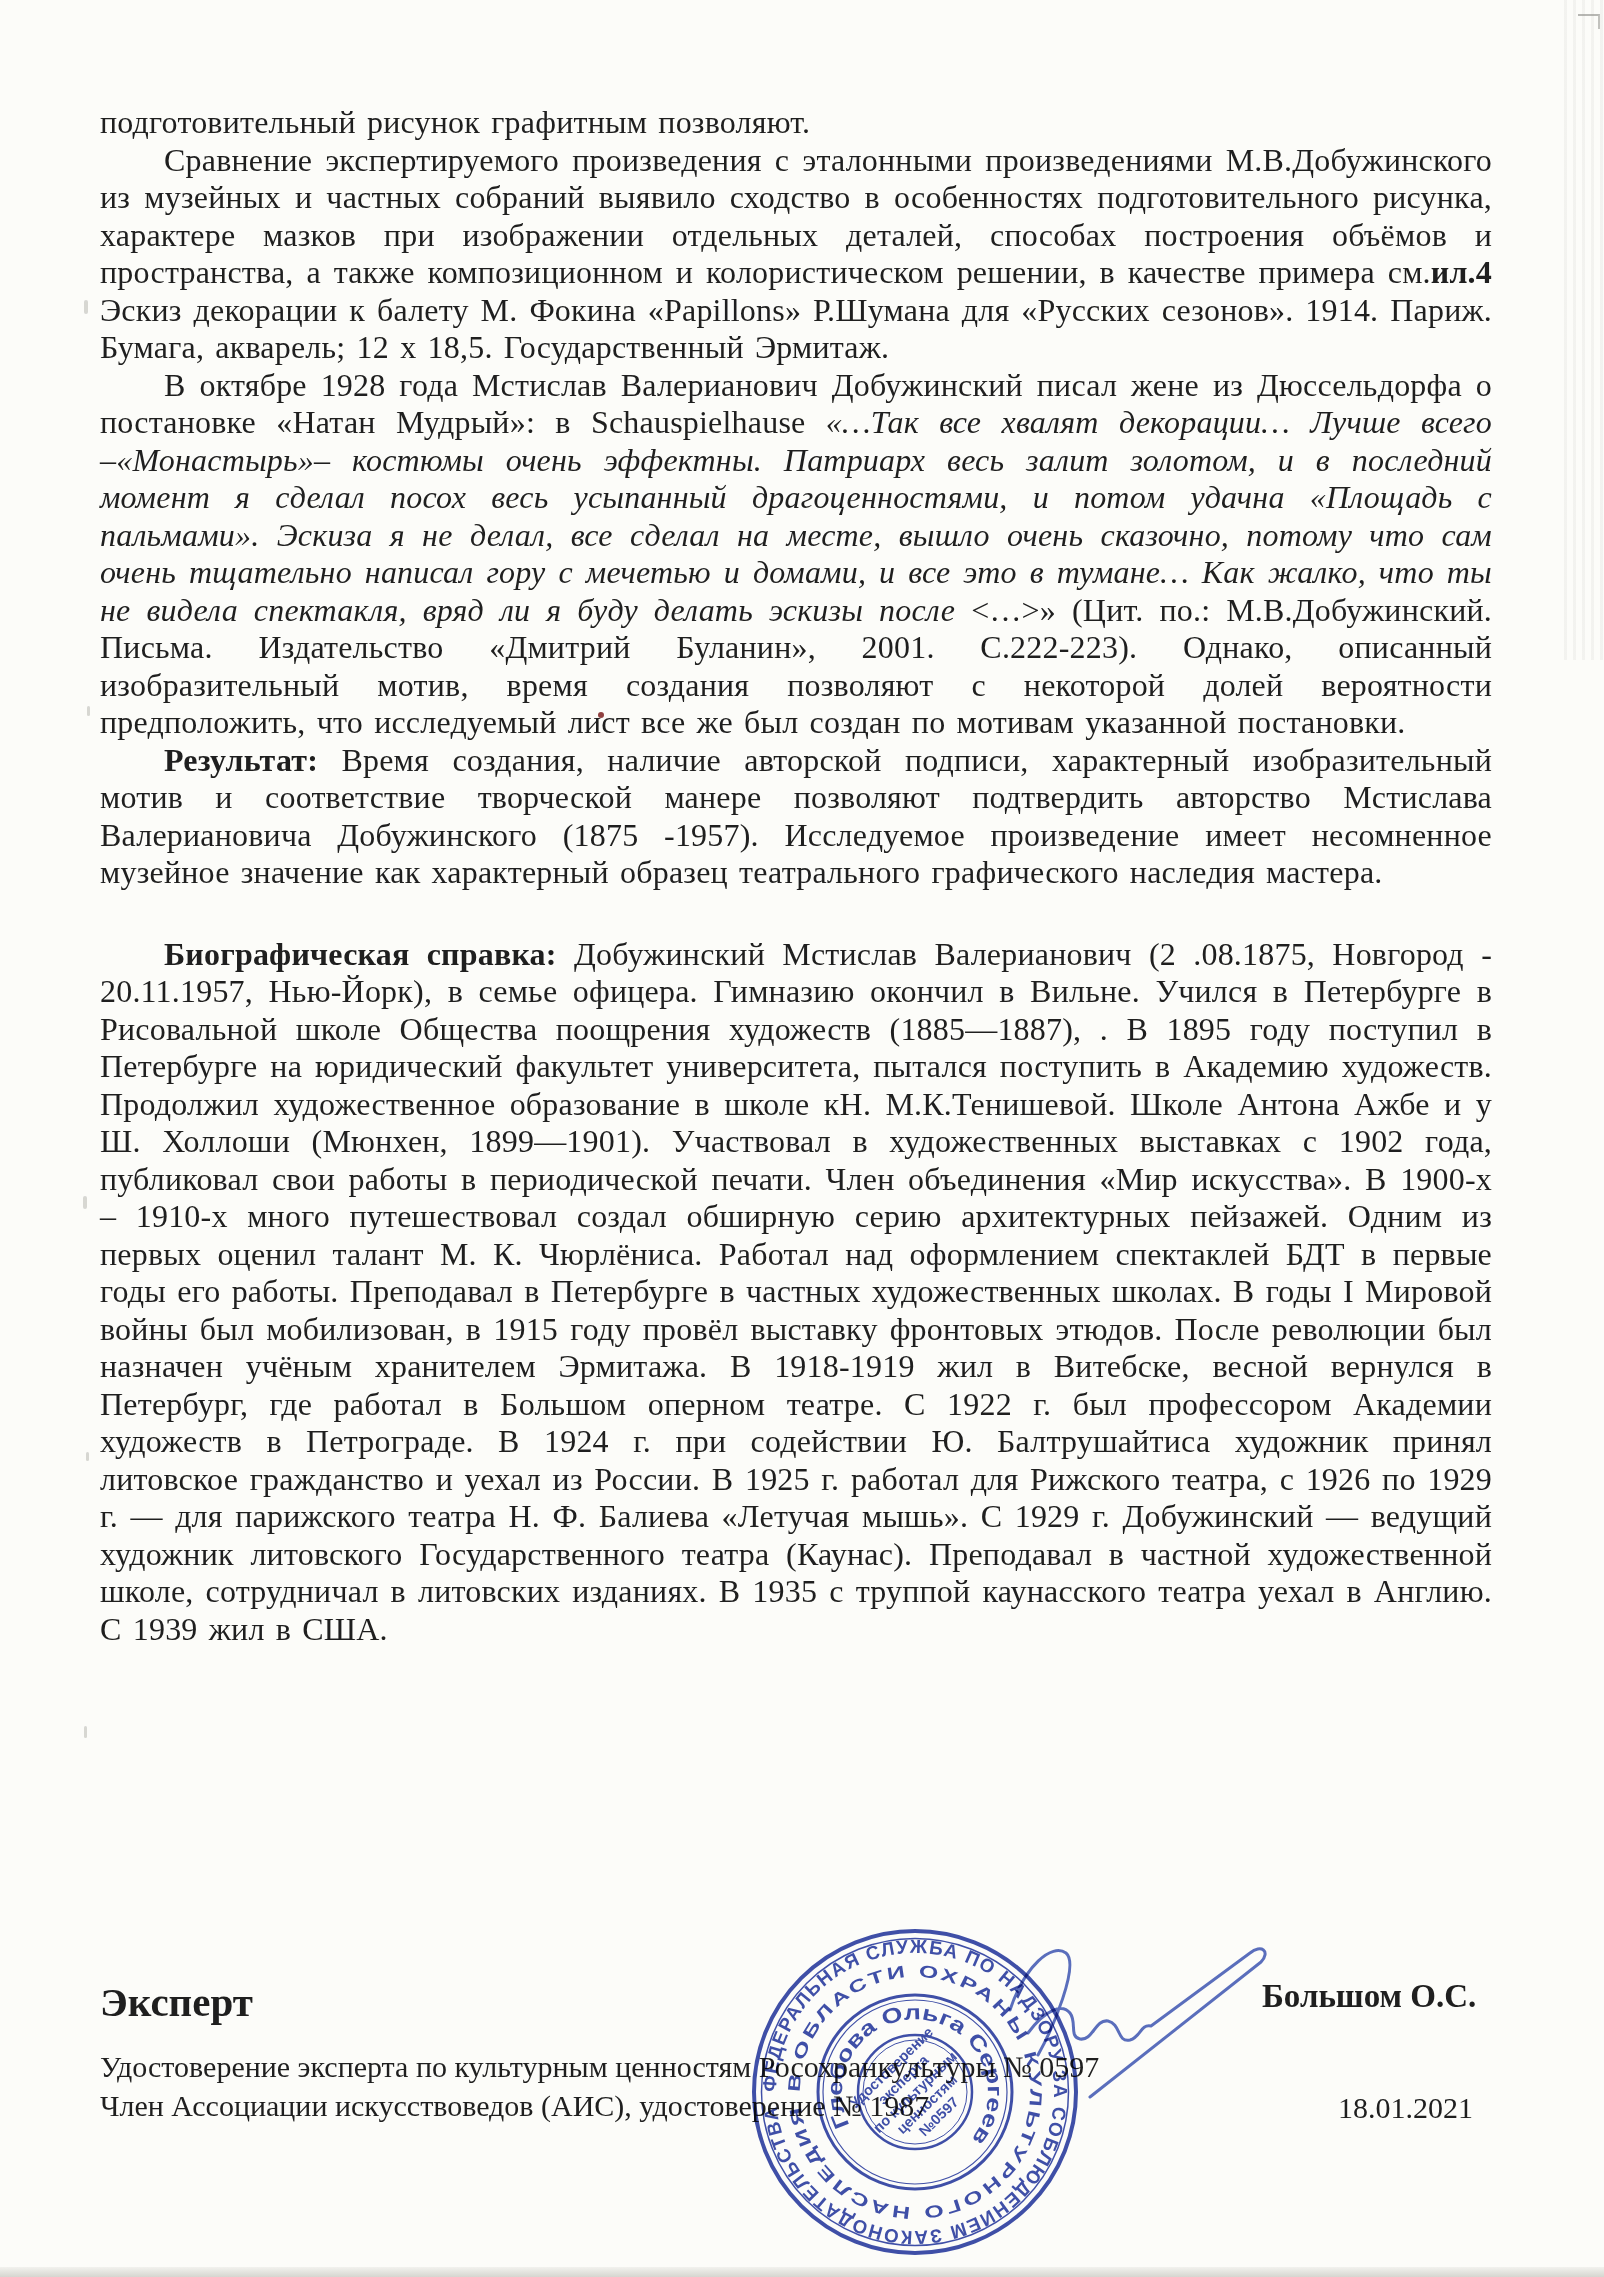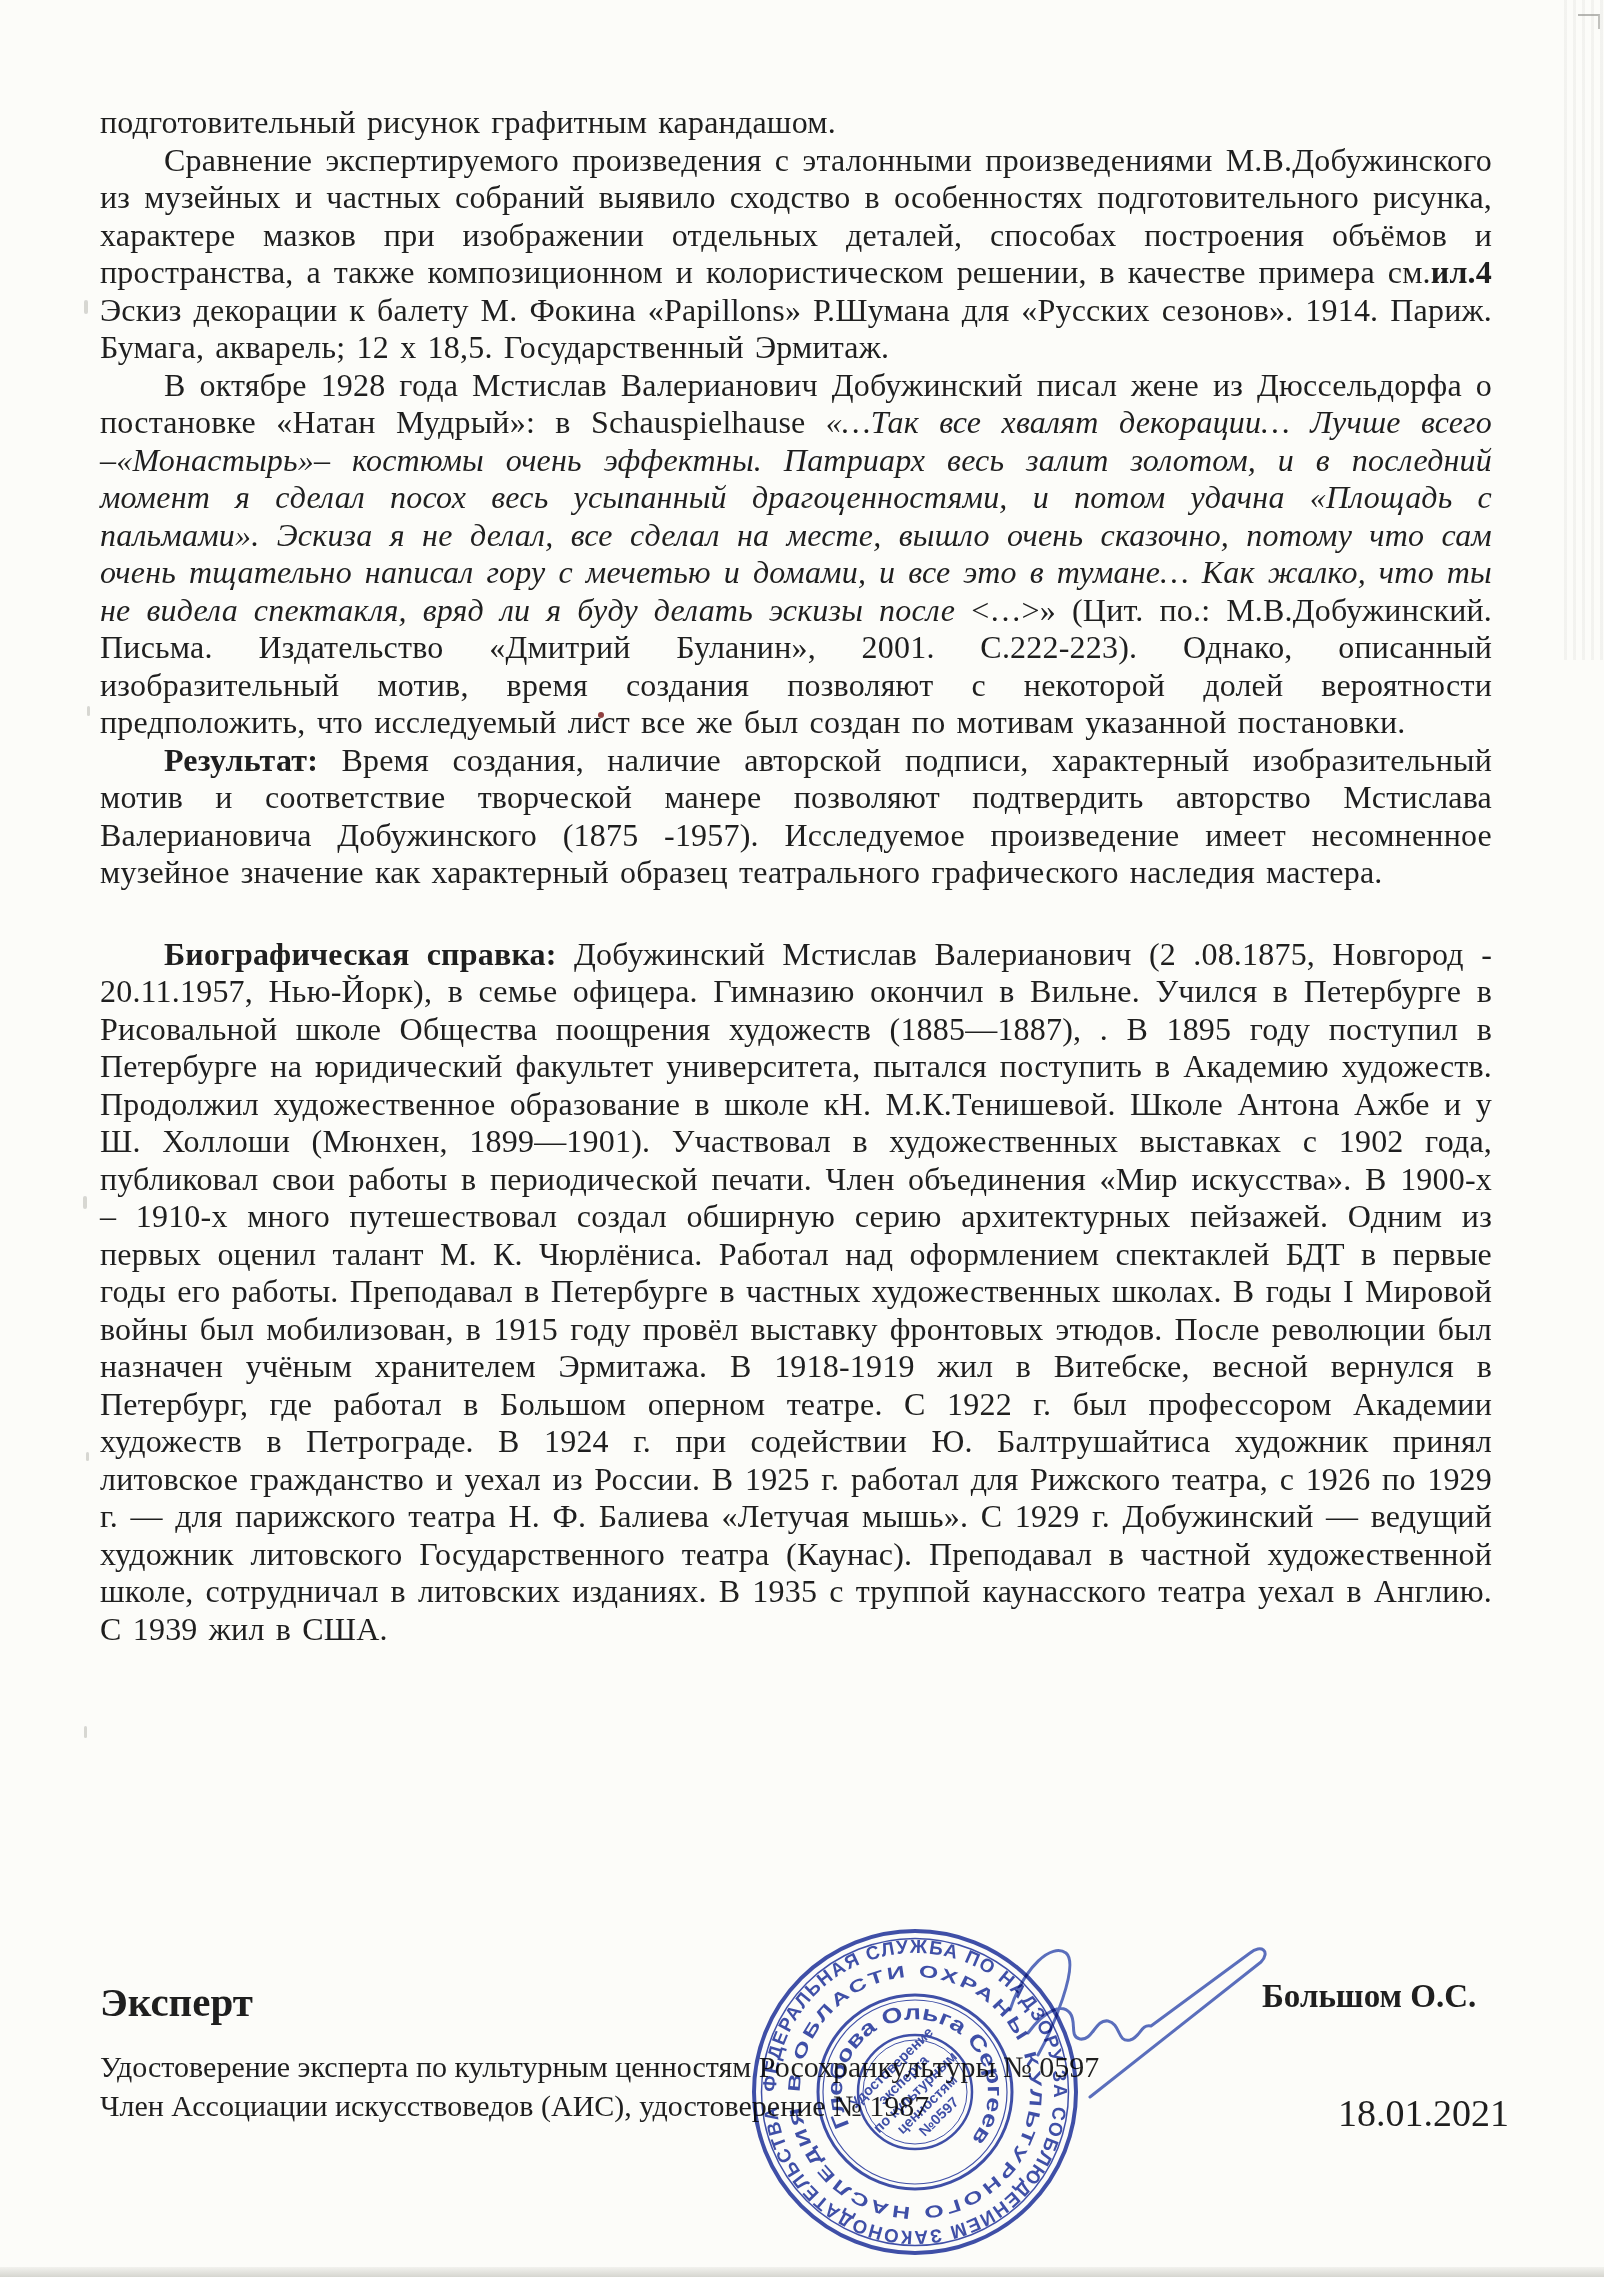--- a/index.html
+++ b/index.html
@@ -23,21 +23,21 @@
   .para.noindent{text-indent:0;}
   .para.gap-result{}
   .para.gap-bio{margin-top:44px;}
   .bold{font-weight:bold;}
   .quote-italic{font-style:italic;}
   
   .expert-label{position:absolute;left:100px;top:1978px;font-size:41px;font-weight:bold;text-align:right;}
   .expert-name{position:absolute;left:1262px;top:1978px;font-size:33px;font-weight:bold;}
   .cert-line1{position:absolute;left:100px;top:2050px;font-size:30px;white-space:nowrap;}
   .cert-line2{position:absolute;left:100px;top:2089px;font-size:30px;white-space:nowrap;}
-  .report-date{position:absolute;left:1338px;top:2091px;font-size:38px;text-align:right;}
+  .report-date{position:absolute;left:1338px;top:2091px;font-size:30px;text-align:right;}
   
   .stamp-svg{
     position:absolute;left:747px;top:1922px;width:336px;height:350px;
     mix-blend-mode:multiply;opacity:.9;
   }
   .stamp-svg text{font-family:"Liberation Sans", sans-serif;}
   .signature-svg{
     position:absolute;left:990px;top:1925px;width:320px;height:190px;
     mix-blend-mode:multiply;opacity:.85;
   }
@@ -64,21 +64,21 @@
   }
 </style>
 </head>
 <body>
 
 <div class="page">
 
   <div class="textblock">
 
     <p class="para noindent">
-      <span>подготовительный рисунок графитным карандашом.</span>
+      <span>подготовительный рисунок графитным позволяют.</span>
     </p>
 
     <p class="para"><span>Сравнение экспертируемого произведения с эталонными произведениями М.В.Добужинского из музейных и частных собраний выявило сходство в особенностях подготовительного рисунка, характере мазков при изображении отдельных деталей, способах построения объёмов и пространства, а также композиционном и колористическом решении, в качестве примера см.</span><span class="bold">ил.4</span><span> Эскиз декорации к балету М. Фокина «Papillons» Р.Шумана для «Русских сезонов». 1914. Париж. Бумага, акварель; 12 х 18,5. Государственный Эрмитаж.</span></p>
 
     <p class="para"><span>В октябре 1928 года Мстислав Валерианович Добужинский писал жене из Дюссельдорфа о постановке «Натан Мудрый»: в Schauspielhause </span><span class="quote-italic">«…Так все хвалят декорации… Лучше всего –«Монастырь»– костюмы очень эффектны. Патриарх весь залит золотом, и в последний момент я сделал посох весь усыпанный драгоценностями, и потом удачна «Площадь с пальмами». Эскиза я не делал, все сделал на месте, вышло очень сказочно, потому что сам очень тщательно написал гору с мечетью и домами, и все это в тумане… Как жалко, что ты не видела спектакля, вряд ли я буду делать эскизы после </span><span>&lt;…&gt;» (Цит. по.: М.В.Добужинский. Письма. Издательство «Дмитрий Буланин», 2001. С.222-223). Однако, описанный изобразительный мотив, время создания позволяют с некоторой долей вероятности предположить, что исследуемый лист все же был создан по мотивам указанной постановки.</span></p>
 
     <p class="para gap-result"><span class="bold">Результат:</span><span> Время создания, наличие авторской подписи, характерный изобразительный мотив и соответствие творческой манере позволяют подтвердить авторство Мстислава Валериановича Добужинского (1875 -1957). Исследуемое произведение имеет несомненное музейное значение как характерный образец театрального графического наследия мастера.</span></p>
 
     <p class="para gap-bio"><span class="bold">Биографическая справка:</span><span> Добужинский Мстислав Валерианович (2 .08.1875, Новгород - 20.11.1957, Нью-Йорк), в семье офицера. Гимназию окончил в Вильне. Учился в Петербурге в Рисовальной школе Общества поощрения художеств (1885—1887), . В 1895 году поступил в Петербурге на юридический факультет университета, пытался поступить в Академию художеств. Продолжил художественное образование в школе кН. М.К.Тенишевой. Школе Антона Ажбе и у Ш. Холлоши (Мюнхен, 1899—1901). Участвовал в художественных выставках с 1902 года, публиковал свои работы в периодической печати. Член объединения «Мир искусства». В 1900-х – 1910-х много путешествовал создал обширную серию архитектурных пейзажей. Одним из первых оценил талант М. К. Чюрлёниса. Работал над оформлением спектаклей БДТ в первые годы его работы. Преподавал в Петербурге в частных художественных школах. В годы I Мировой войны был мобилизован, в 1915 году провёл выставку фронтовых этюдов. После революции был назначен учёным хранителем Эрмитажа. В 1918-1919 жил в Витебске, весной вернулся в Петербург, где работал в Большом оперном театре. С 1922 г. был профессором Академии художеств в Петрограде. В 1924 г. при содействии Ю. Балтрушайтиса художник принял литовское гражданство и уехал из России. В 1925 г. работал для Рижского театра, с 1926 по 1929 г. — для парижского театра Н. Ф. Балиева «Летучая мышь». С 1929 г. Добужинский — ведущий художник литовского Государственного театра (Каунас). Преподавал в частной художественной школе, сотрудничал в литовских изданиях. В 1935 с труппой каунасского театра уехал в Англию. С 1939 жил в США.</span></p>
 

